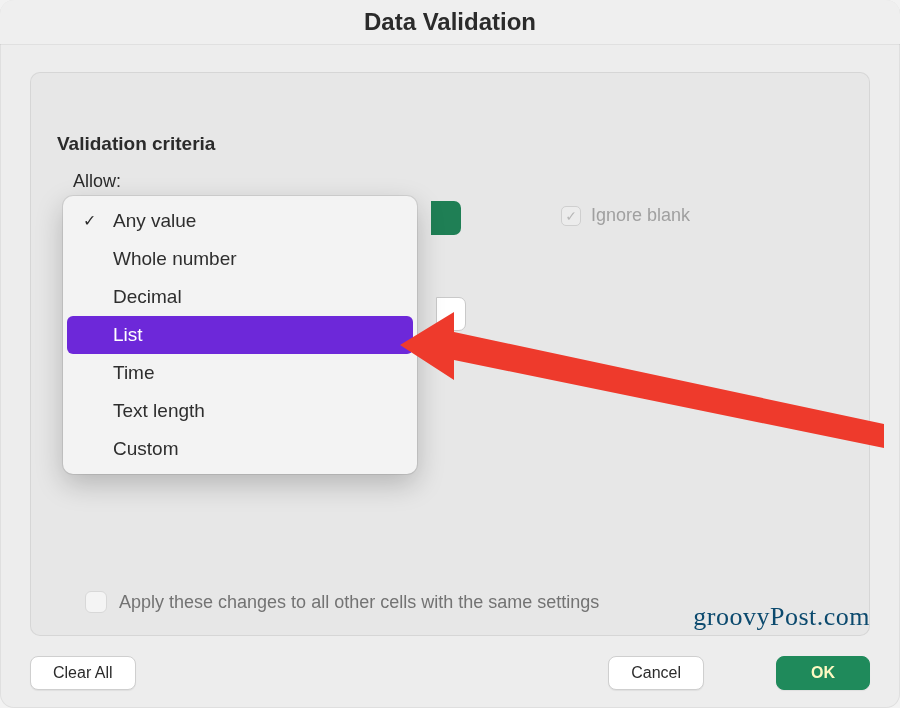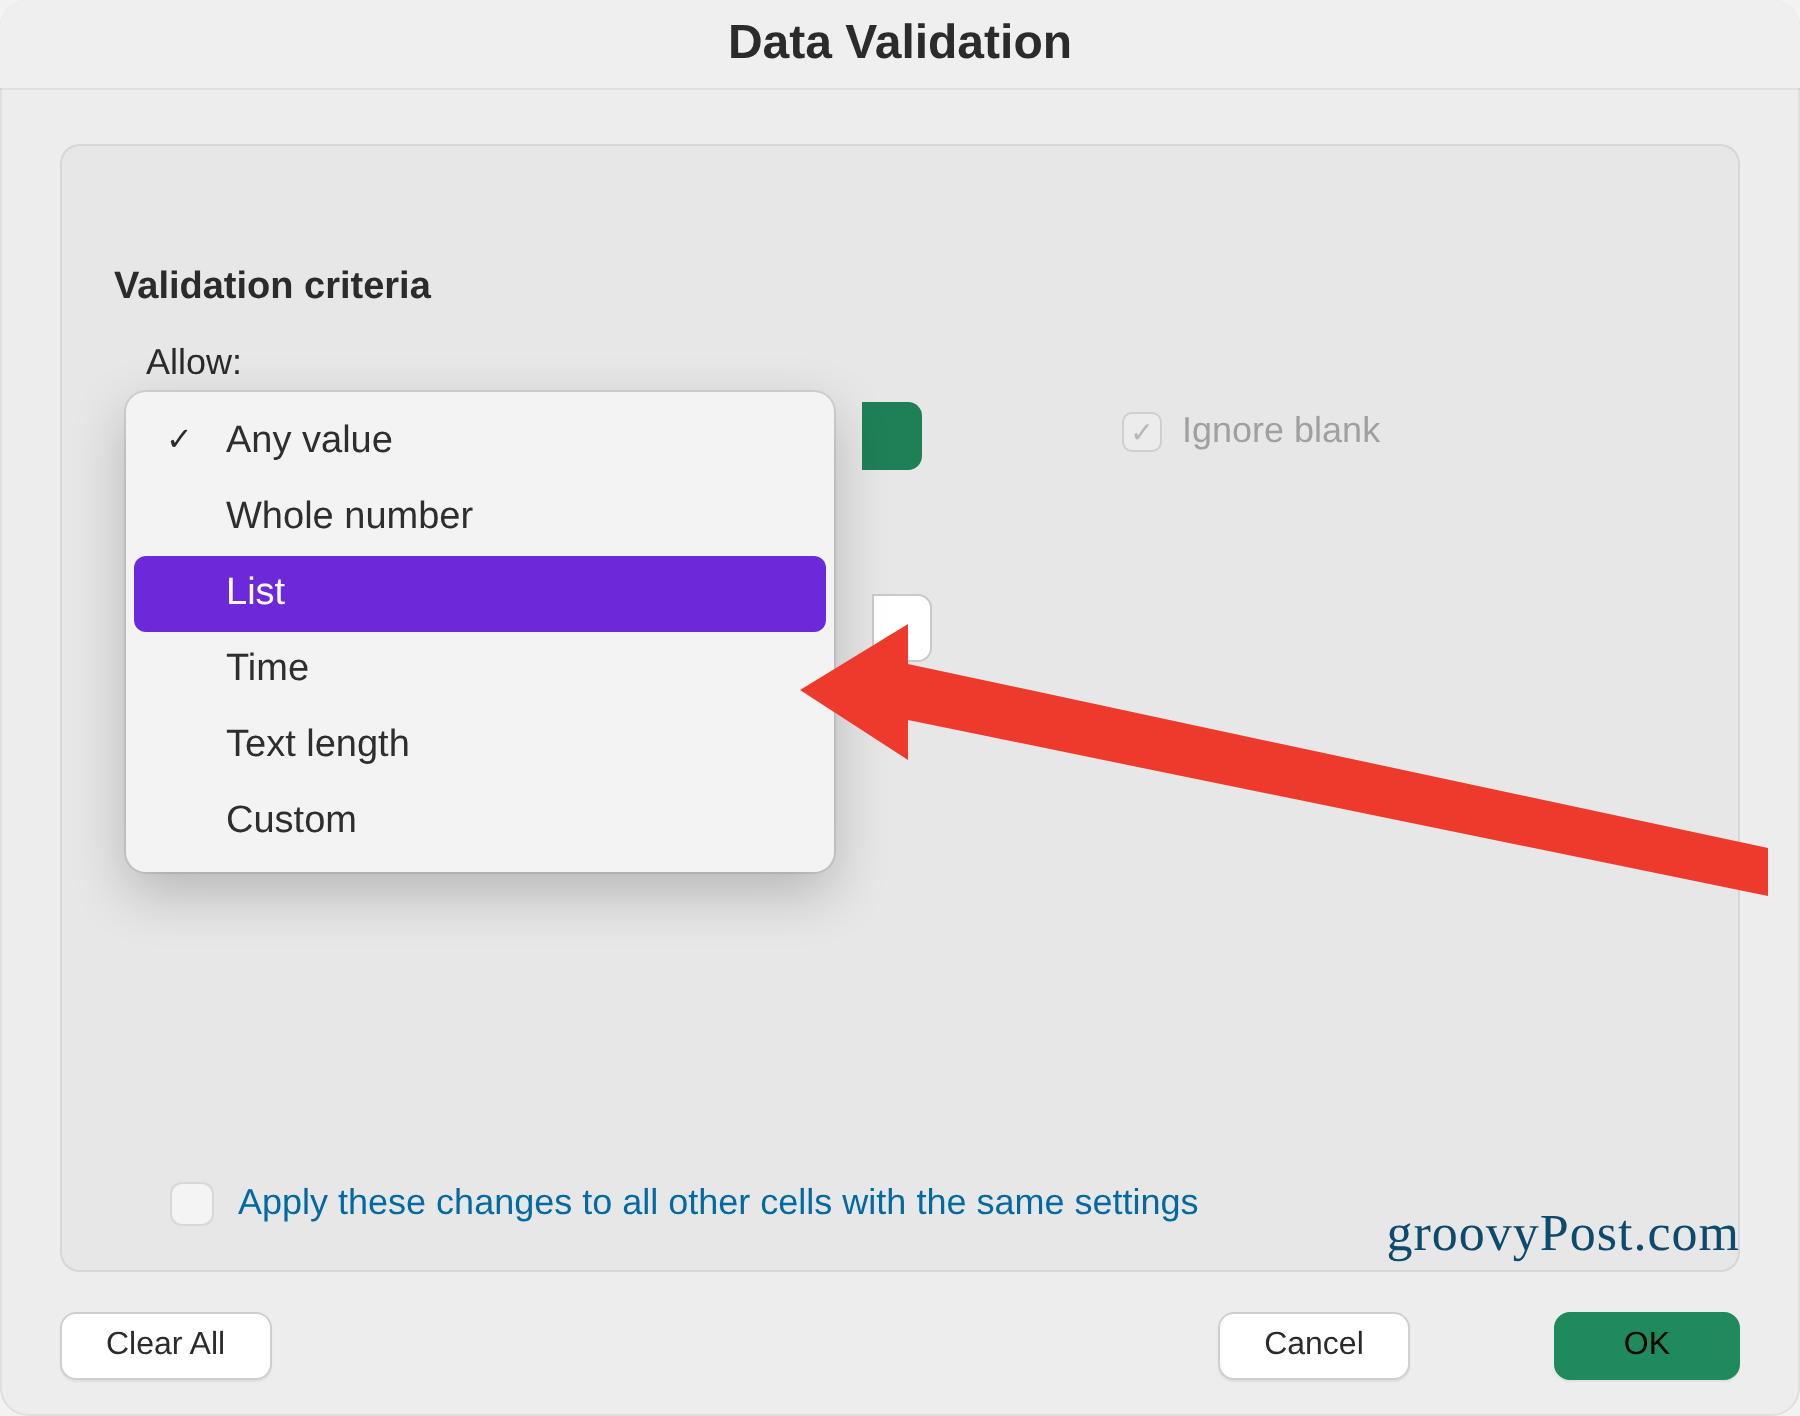--- a/index.html
+++ b/index.html
@@ -132,23 +132,23 @@
     justify-content: center;
     color: #b7b7b7;
     font-size: 14px;
   }
 
   .apply-row {
     position: absolute;
     left: 54px;
     bottom: 22px;
     display: flex;
-    align-items: flex-start;
+    align-items: center;
     gap: 12px;
-    color: #0369a1;
+    color: #737373;
     font-size: 18px;
   }
   .apply-row .box {
     width: 22px;
     height: 22px;
     border-radius: 6px;
     background: #f4f4f4;
     border: 1px solid #d8d8d8;
   }
 
@@ -218,23 +218,23 @@
     font-size: 16px;
     display: flex;
     align-items: center;
     justify-content: center;
     box-shadow: 0 1px 1px rgba(0,0,0,0.06);
     cursor: default;
   }
   .btn.primary {
     background: #1f8a5b;
     border-color: #1f8a5b;
-    color: #000000;
+    color: #fef9c3;
     padding: 0 34px;
-    font-weight: 400;
+    font-weight: 700;
   }
   .spacer { flex: 1; }
   .gap { width: 14px; }
 
   .arrow-svg {
     position: absolute;
     left: 0;
     top: 0;
     width: 900px;
     height: 708px;
@@ -272,20 +272,23 @@
 
   </div>
 
   <div class="dropdown">
     <div class="option">
       <span class="check">✓</span>
       <span>Any value</span>
     </div>
     <div class="option">
       <span>Whole number</span>
+    </div>
+    <div class="option">
+      <span>Decimal</span>
     </div>
     <div class="option highlight">
       <span>List</span>
     </div>
     <div class="option">
       <span>Time</span>
     </div>
     <div class="option">
       <span>Text length</span>
     </div>

